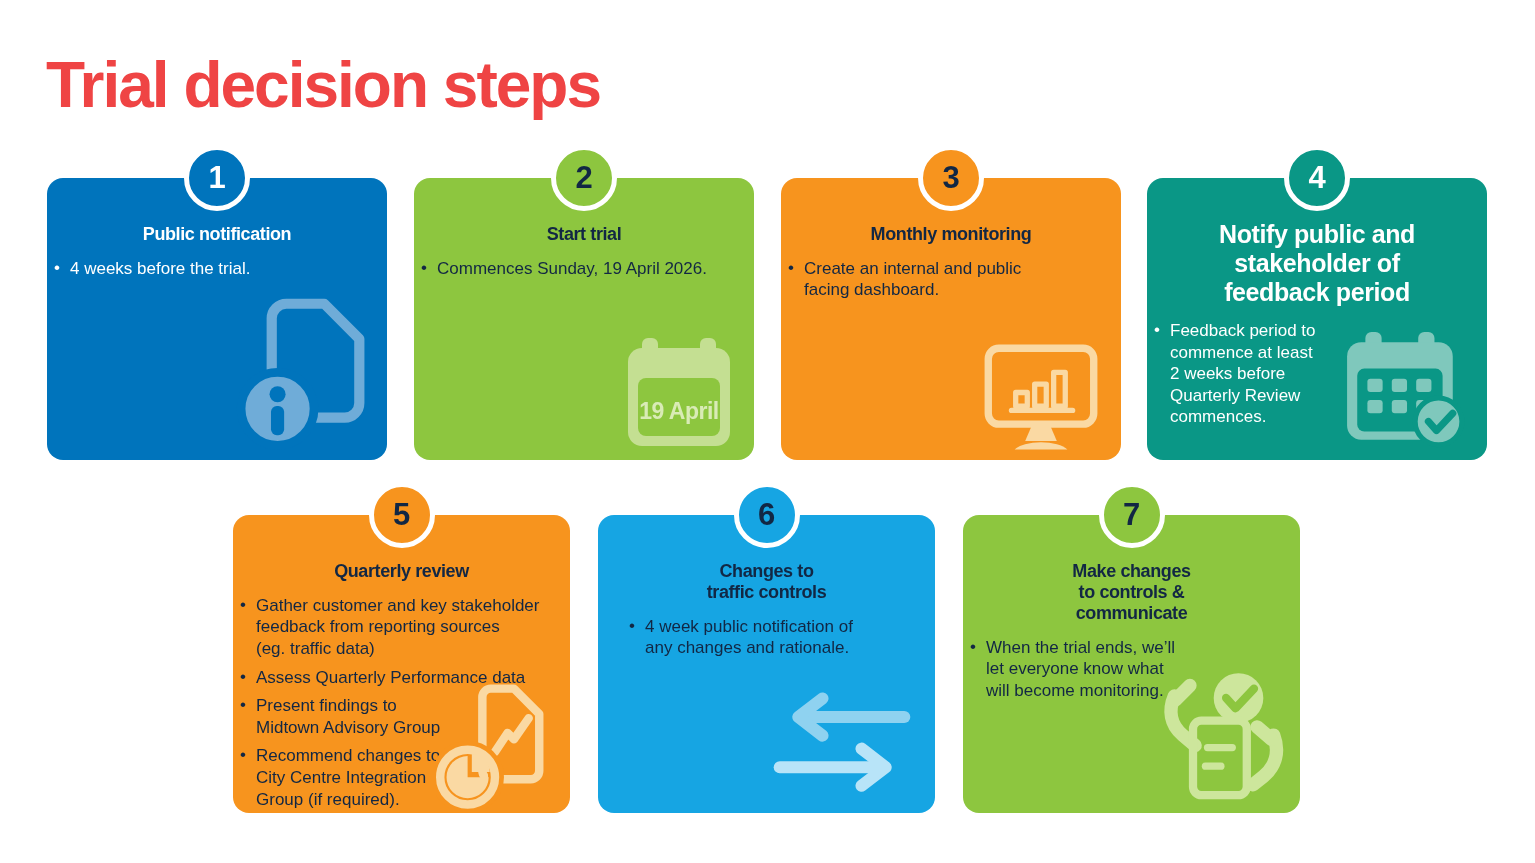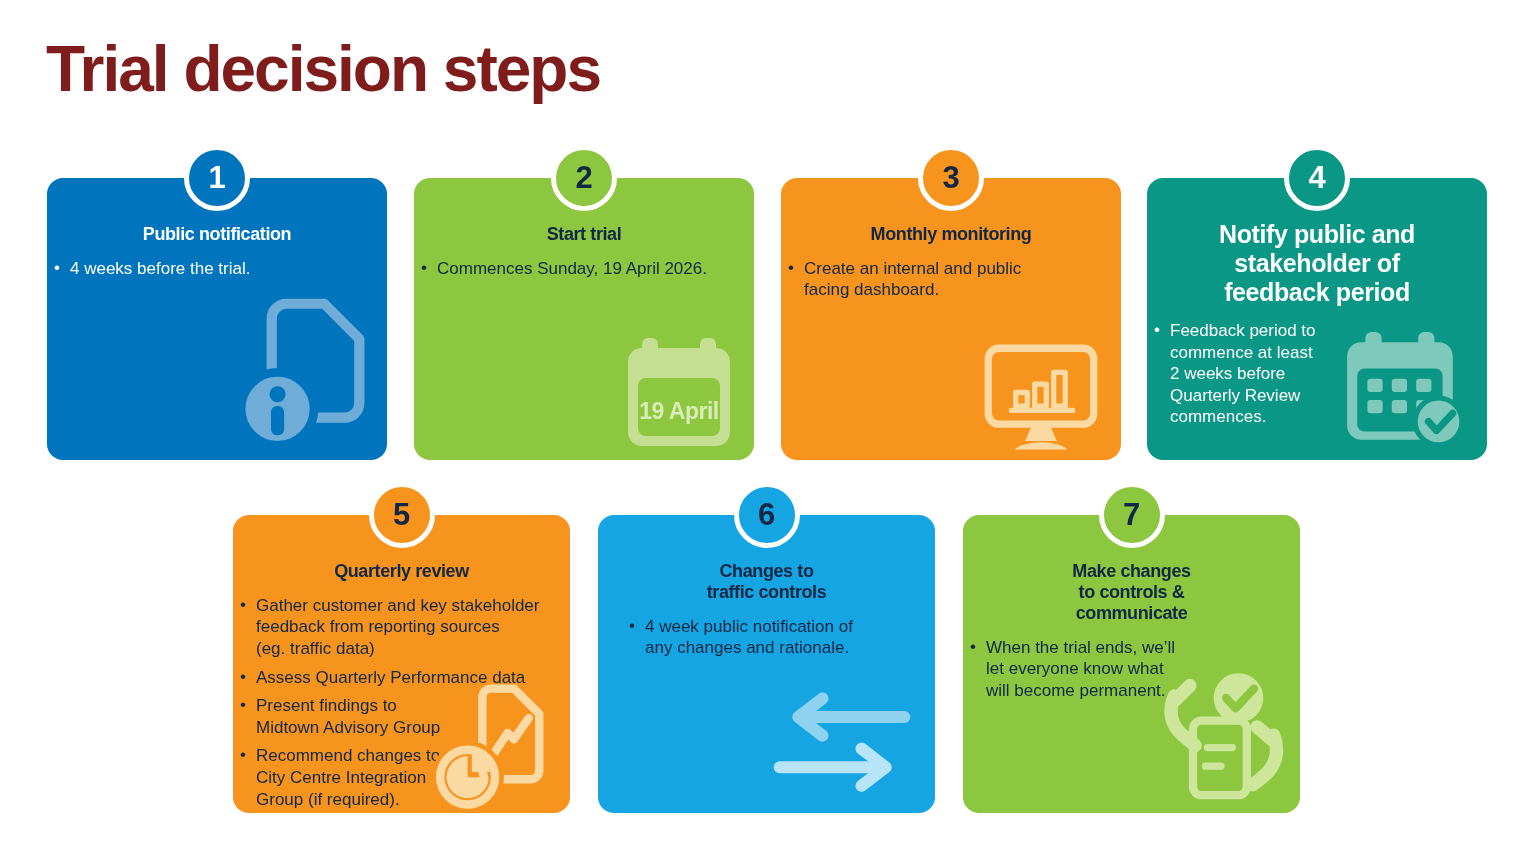--- a/index.html
+++ b/index.html
@@ -51,21 +51,21 @@
   .c2 .icon{right:20px;bottom:10px;width:110px;}
   .c3 .icon{right:22px;bottom:8px;width:116px;}
   .c4 .icon{right:20px;bottom:12px;width:124px;}
   .c5 .icon{right:16px;bottom:4px;width:118px;}
   .c6 .icon{right:14px;bottom:20px;width:158px;}
   .c7 .icon{right:16px;bottom:8px;width:122px;}
 </style>
 </head>
 <body style="background: rgb(255, 255, 255);">
 
-<h1 id="main-title" style="color: #7f1d1d;">Trial decision steps</h1>
+<h1 id="main-title" style="color: #ef4444; margin-top: 16px;">Trial decision steps</h1>
 
 <section class="card row1 c1" style="--bg: #0074BC; --fg: #FFFFFF; --tint: #6FACD8; --tint2: #6FACD8;">
   <div class="circle">
     <span>1</span>
   </div>
   <h2 class="card-title">Public notification</h2>
   <ul class="bullets">
       <li>4 weeks before the trial.</li>
     </ul>
   <div class="icon">
@@ -202,21 +202,21 @@
 <section class="card row2 c7" style="--bg: #8DC63F; --fg: #122744; --tint: #CDE69C; --tint2: #CDE69C;">
   <div class="circle">
     <span>7</span>
   </div>
   <h2 class="card-title">Make changes
 to controls &amp;
 communicate</h2>
   <ul class="bullets">
       <li>When the trial ends, we’ll
 let everyone know what
-will become permanent.</li>
+will become monitoring.</li>
     </ul>
   <div class="icon">
     <svg viewBox="0 0 118 132" xmlns="http://www.w3.org/2000/svg">
       <path d="M12,26 C6,40 8,54 20,64 L32,74" fill="none" stroke="var(--tint)" stroke-width="13" stroke-linecap="round"></path>
       <path d="M13,30 L27,16" fill="none" stroke="var(--tint)" stroke-width="13" stroke-linecap="round"></path>
       <circle cx="74" cy="28" r="24" fill="var(--tint)"></circle>
       <path d="M62,28 l9,10 l18,-19" fill="none" stroke="var(--bg)" stroke-width="8" stroke-linecap="round" stroke-linejoin="round"></path>
       <rect x="30" y="50" width="52" height="72" rx="8" fill="none" stroke="var(--tint)" stroke-width="8" stroke-linejoin="round"></rect>
       <line x1="44" y1="76" x2="68" y2="76" stroke="var(--tint)" stroke-width="7" stroke-linecap="round"></line>
       <line x1="42" y1="94" x2="57" y2="94" stroke="var(--tint)" stroke-width="7" stroke-linecap="round"></line>

